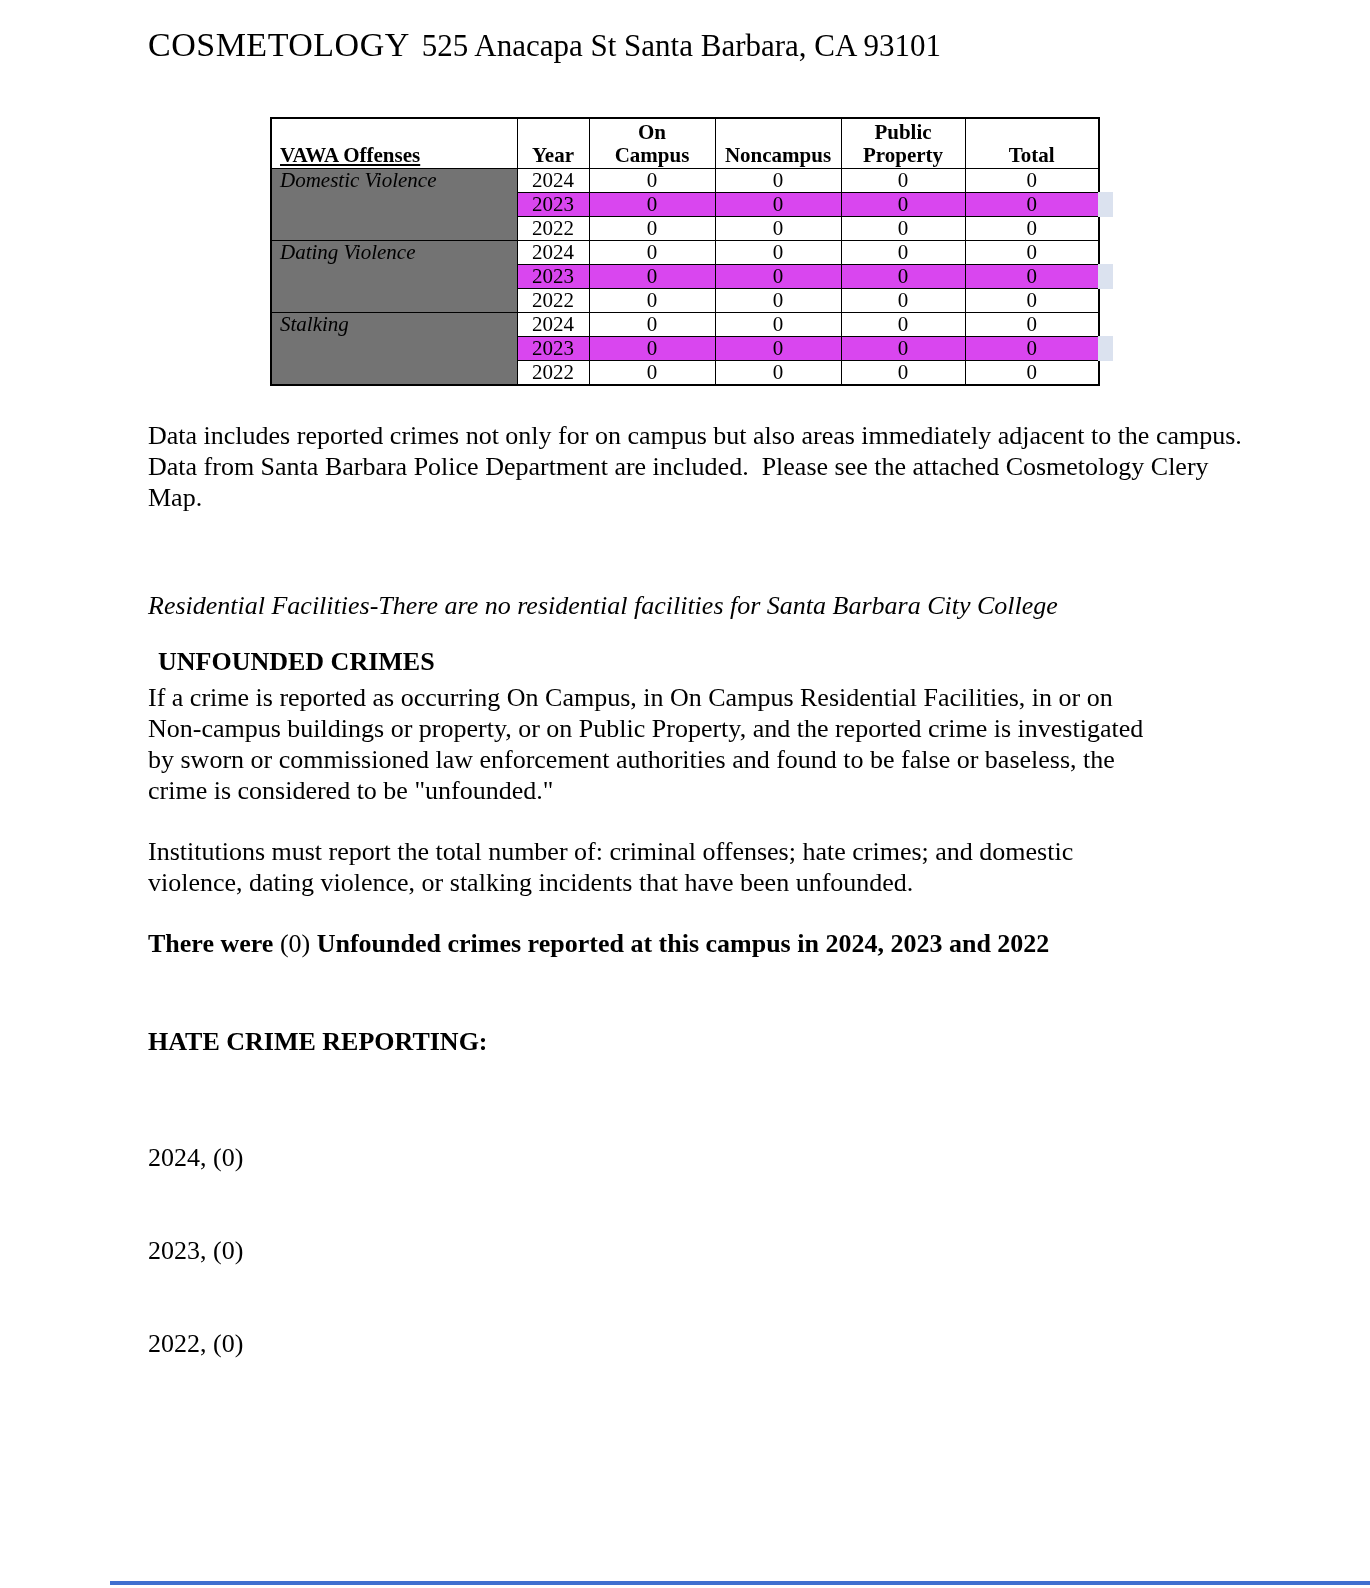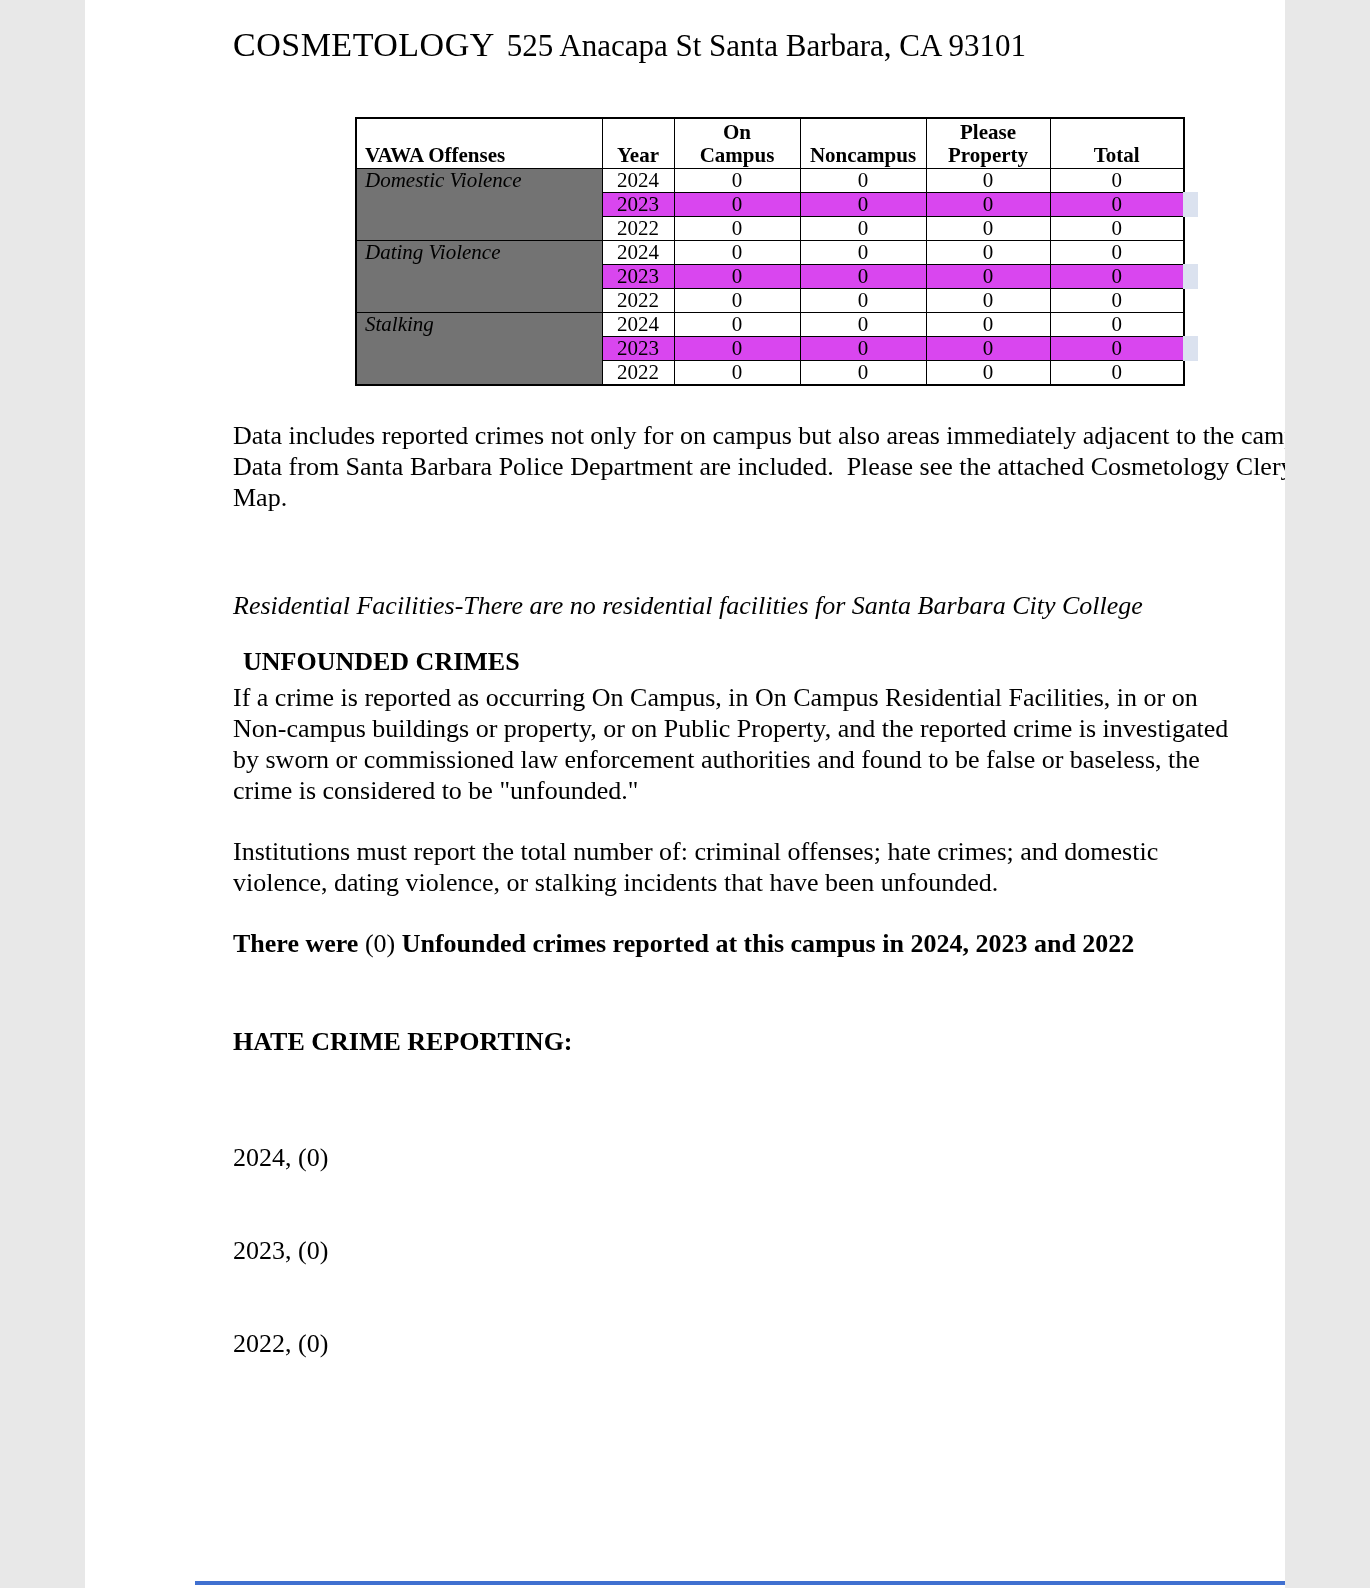--- a/index.html
+++ b/index.html
@@ -1,18 +1,18 @@
 <!DOCTYPE html>
 <html><head>
 <meta charset="utf-8">
 <style>
   html, body { margin: 0; padding: 0; background: #e8e8e8; }
   .page {
     position: relative;
-    width: 1200px;
+    width: 1370px;
     height: 1588px;
     margin: 0 auto;
     background: #ffffff;
     font-family: "Liberation Serif", "DejaVu Serif", serif;
     color: #000;
     overflow: hidden;
   }
   
   .doc-header {
     position: absolute;
@@ -40,21 +40,21 @@
     line-height: 23px;
   }
   table.vawa th {
     font-weight: bold;
     vertical-align: bottom;
     text-align: center;
     white-space: pre-line;
     height: 48px;
     padding-bottom: 1px;
   }
-  table.vawa th.col-offense { text-align: left; padding-left: 8px; }
+  table.vawa th.col-offense { text-align: left; padding-left: 8px; text-decoration: underline; }
   table.vawa td { height: 23px; text-align: center; }
   table.vawa td.offense {
     text-align: left;
     vertical-align: top;
     padding-left: 8px;
     background: #737373;
     font-style: italic;
   }
   table.vawa tr.hl td { background: #d946ef; }
   table.vawa tr.hl td:last-child { position: relative; }
@@ -118,21 +118,21 @@
           <col style="width:124px">
           <col style="width:134px">
       </colgroup>
       <thead>
         <tr>
           <th class="col-offense">VAWA Offenses</th>
           <th>Year</th>
           <th>On
 Campus</th>
           <th>Noncampus</th>
-          <th>Please
+          <th>Public
 Property</th>
           <th>Total</th>
         </tr>
       </thead>
       <tbody>
 
         <tr>
           <td class="offense" rowspan="3">Domestic Violence</td>
           <td>2024</td>
           <td>0</td>

